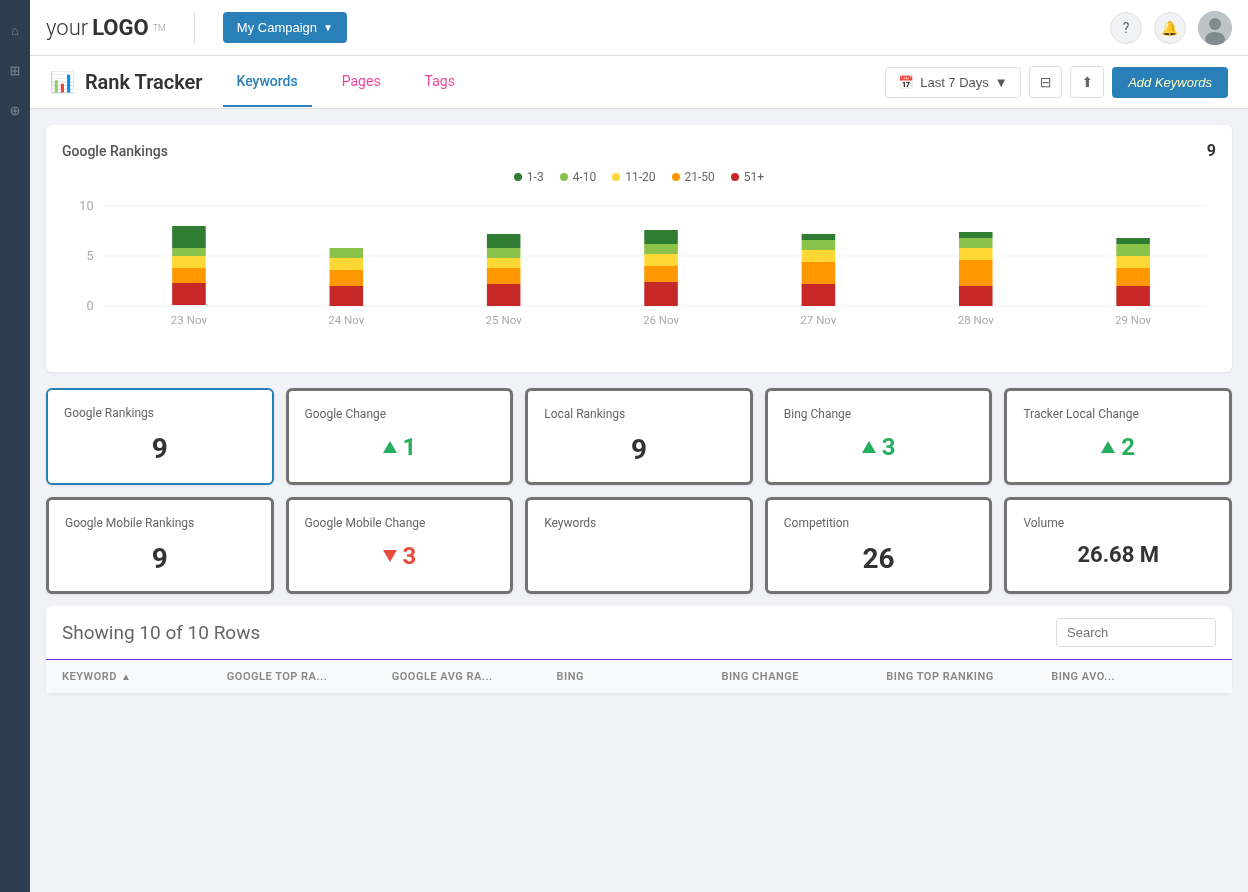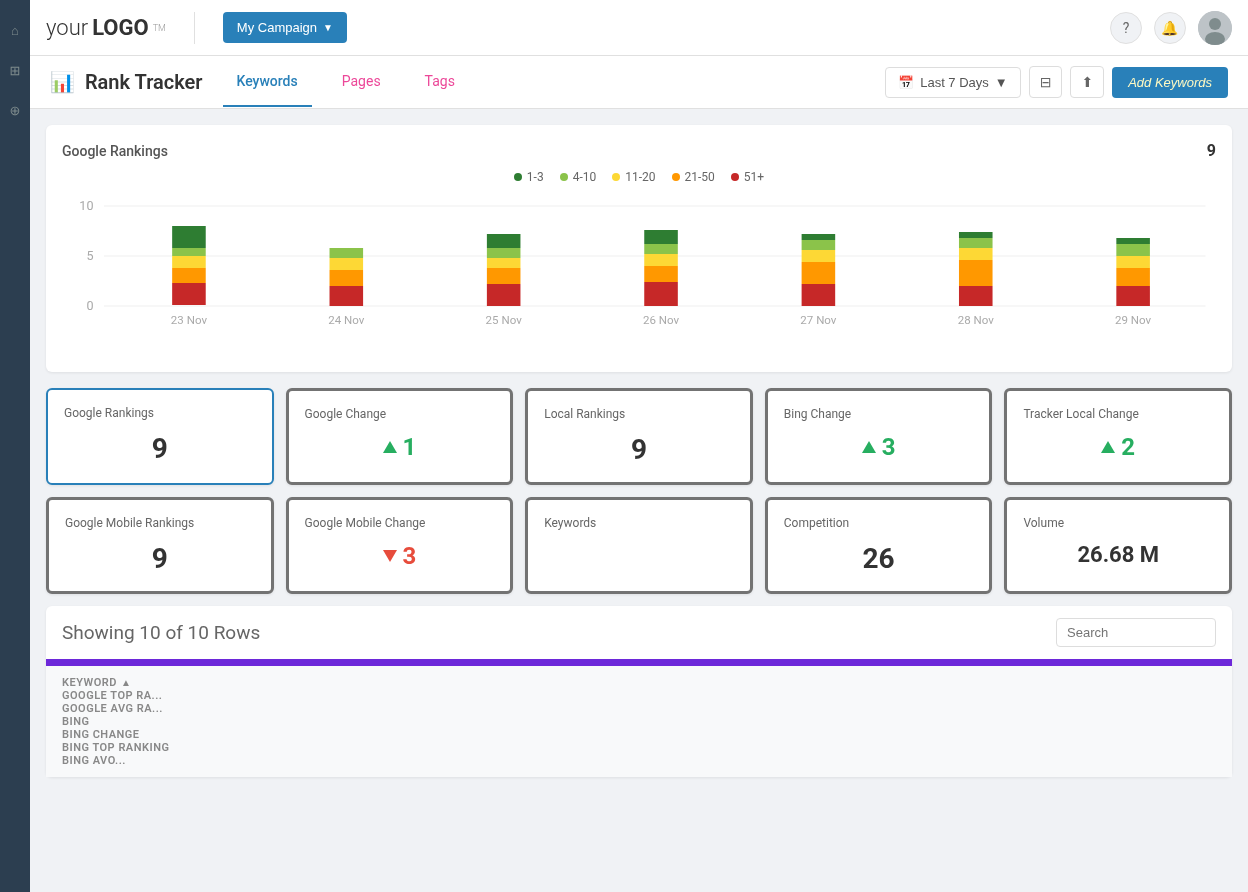--- a/index.html
+++ b/index.html
@@ -65,21 +65,21 @@
     .change-up { color: #27ae60; }
     .change-down { color: #e74c3c; }
     .arrow-up { display: inline-block; width: 0; height: 0; border-left: 7px solid transparent; border-right: 7px solid transparent; border-bottom: 12px solid #27ae60; }
     .arrow-down { display: inline-block; width: 0; height: 0; border-left: 7px solid transparent; border-right: 7px solid transparent; border-top: 12px solid #e74c3c; }
 
     
     .table-card { background: #fff; border-radius: 6px; padding: 0; box-shadow: 0 1px 3px rgba(0,0,0,0.08); }
     .table-header { padding: 12px 16px; display: flex; align-items: center; justify-content: space-between; }
     .table-info { font-size: 19px; color: #666; }
     .search-input { border: 1px solid #ddd; border-radius: 4px; padding: 6px 10px; font-size: 13px; color: #ec4899; width: 160px; }
-    .table-cols { display: flex; padding: 10px 16px; background: #f8f9fa; border-top: 7px solid #6d28d9; gap: 0; flex-direction: column; }
+    .table-cols { display: flex; padding: 10px 16px; background: #f8f9fa; border-top: 1px solid #6d28d9; gap: 0; }
     .col-header { font-size: 11px; font-weight: 600; color: #888; text-transform: uppercase; letter-spacing: 0.5px; flex: 1; }
     .col-header.with-sort { display: flex; align-items: center; gap: 4px; }
   </style>
 </head>
 <body>
 
 <div class="app-container">
 
   <div class="icon-bar">
     <div class="icon-bar-item">⌂</div>

